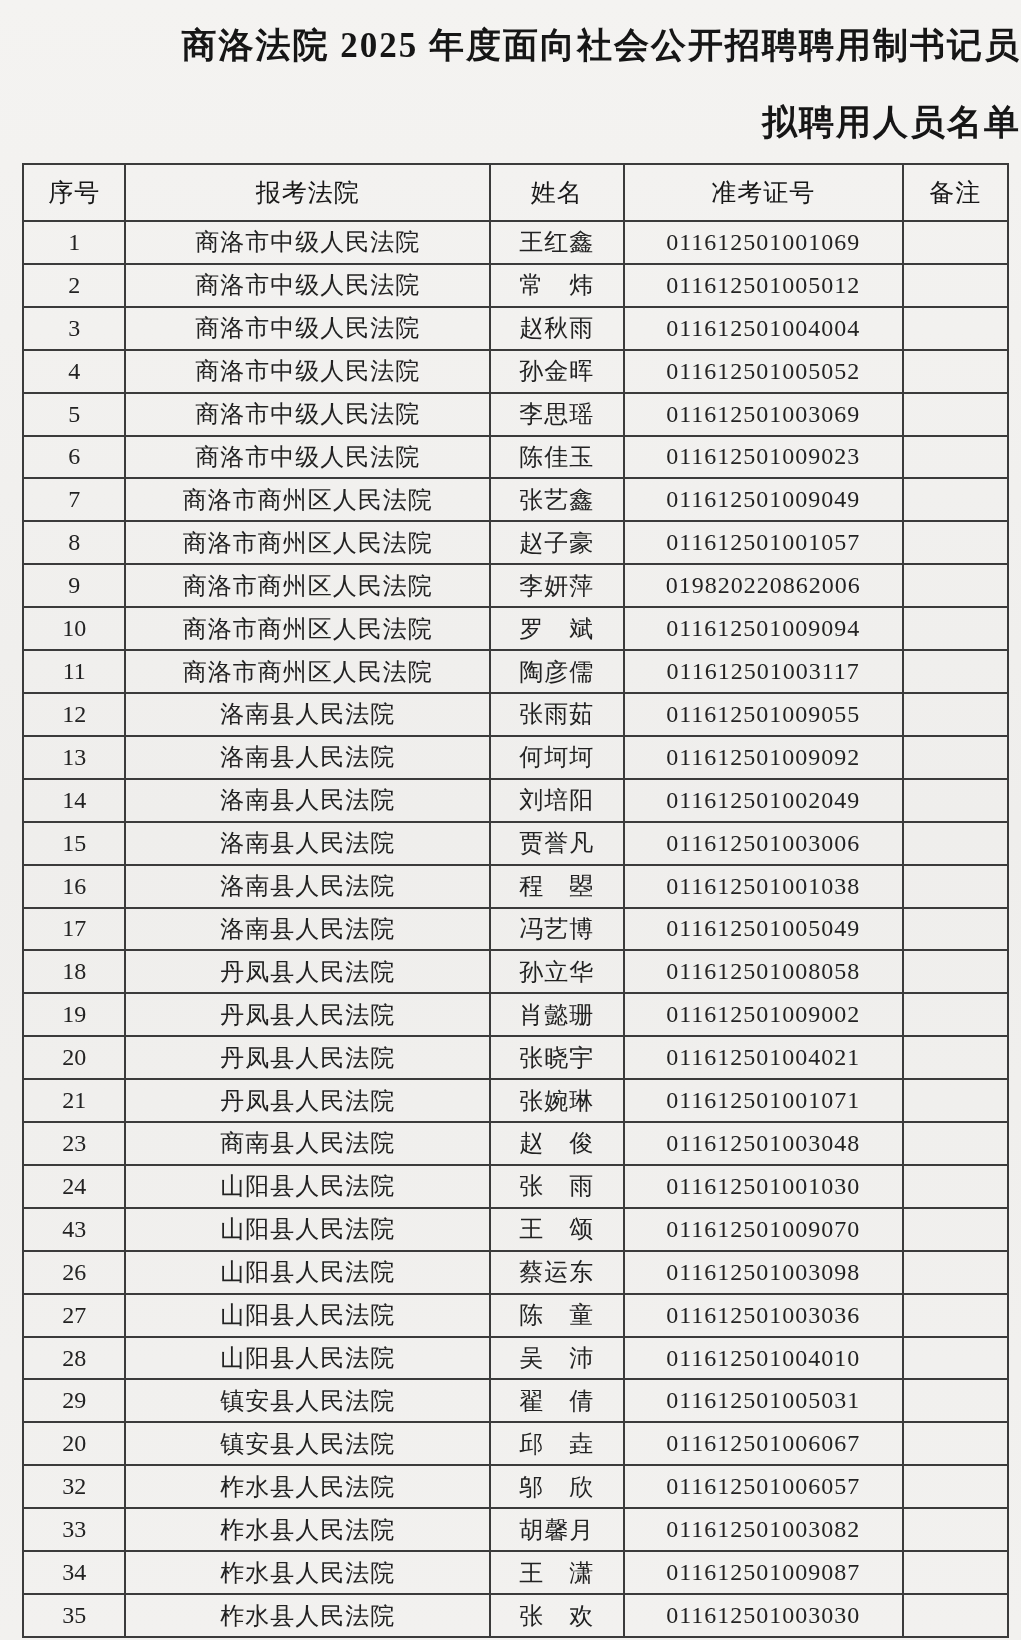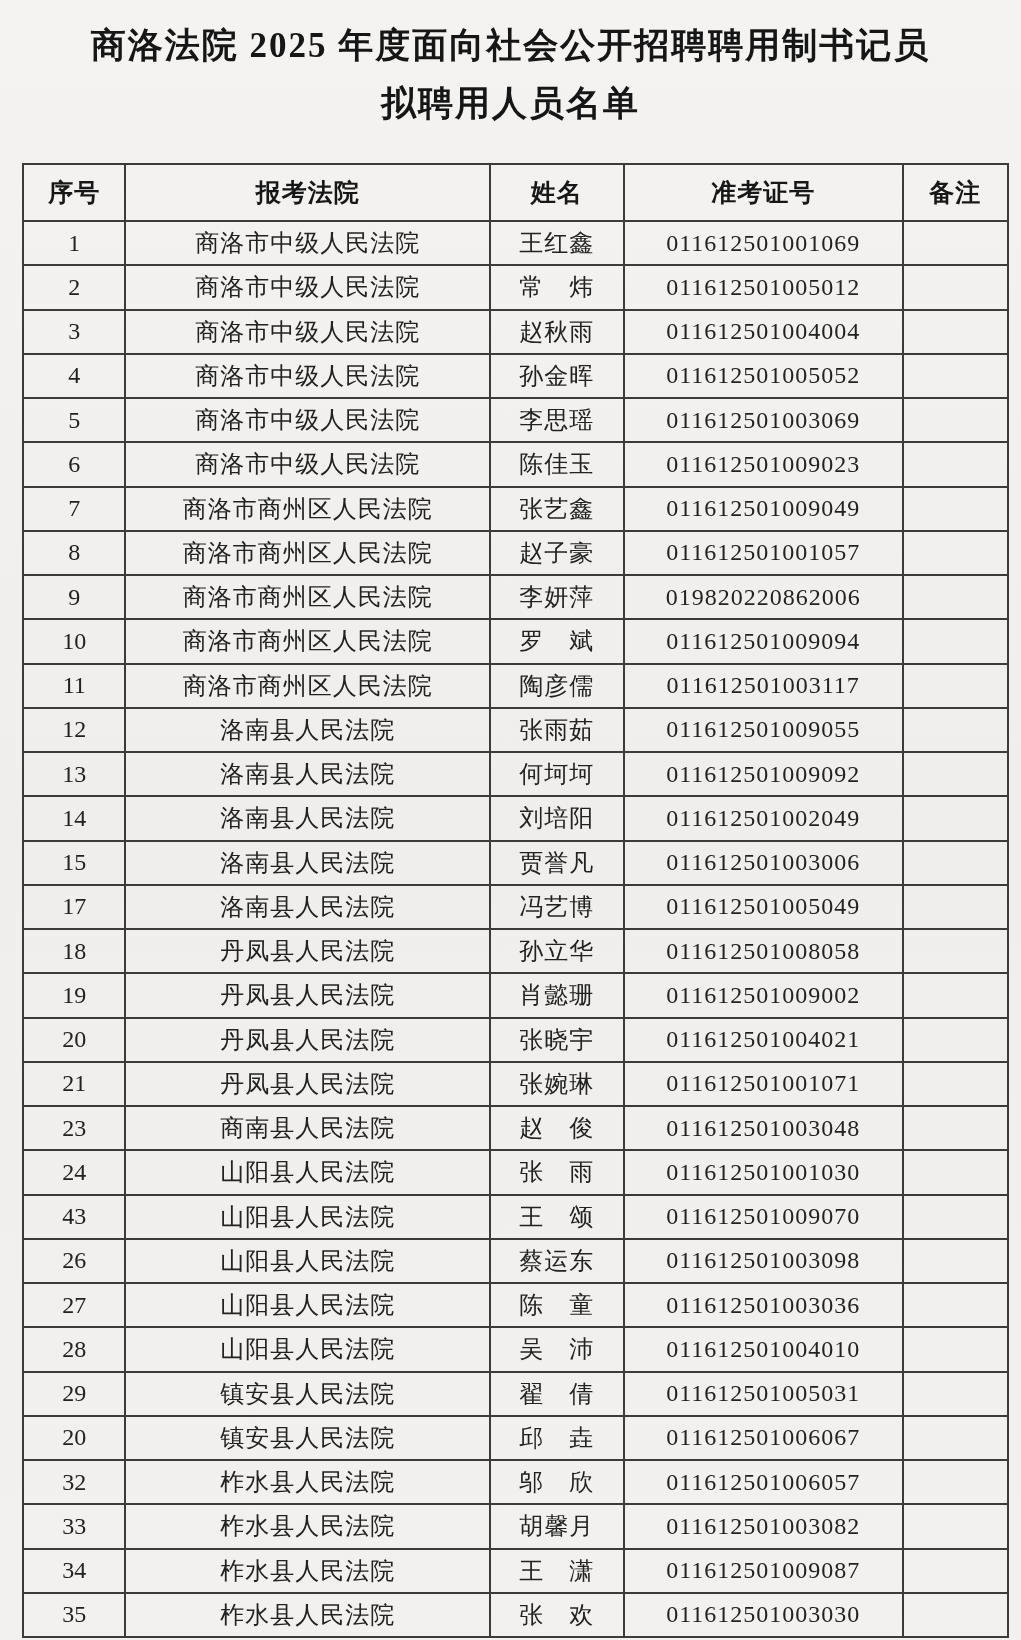--- a/index.html
+++ b/index.html
@@ -10,29 +10,29 @@
     color: #1c1c1c;
   }
   .page {
     position: relative;
     width: 1021px;
     height: 1640px;
     background: linear-gradient(180deg, #f4f3f1 0%, #efeeec 50%, #f2f1ef 100%);
     overflow: hidden;
   }
   .title {
-    text-align: center;
+    text-align: right;
     font-weight: bold;
     font-size: 35px;
     letter-spacing: 2px;
     line-height: 1;
     color: #161616;
   }
   .title-1 { padding-top: 28px; }
-  .title-2 { margin-top: 23px; }
+  .title-2 { margin-top: 42px; }
   table.roster {
     position: absolute;
     left: 22px;
     top: 163px;
     width: 987px;
     height: 1475px;
     border-collapse: collapse;
     table-layout: fixed;
     background: transparent;
   }
@@ -40,21 +40,21 @@
   table.roster td {
     border: 2px solid #3b3b3b;
     text-align: center;
     vertical-align: middle;
     overflow: hidden;
     white-space: nowrap;
   }
   table.roster thead tr { height: 57px; }
   table.roster th {
     font-size: 25px;
-    font-weight: bold;
+    font-weight: normal;
     letter-spacing: 1px;
     color: #171717;
   }
   table.roster tbody tr { height: 40.5px; }
   table.roster td {
     font-size: 24px;
     color: #222;
   }
   td.c-no     { font-size: 25px; }
   td.c-court  { letter-spacing: 1px; }
@@ -192,20 +192,27 @@
       <td class="c-remark"></td>
     </tr>
         <tr>
       <td class="c-no">15</td>
       <td class="c-court">洛南县人民法院</td>
       <td class="c-name">贾誉凡</td>
       <td class="c-ticket">011612501003006</td>
       <td class="c-remark"></td>
     </tr>
         <tr>
+      <td class="c-no">16</td>
+      <td class="c-court">洛南县人民法院</td>
+      <td class="c-name">程　曌</td>
+      <td class="c-ticket">011612501001038</td>
+      <td class="c-remark"></td>
+    </tr>
+        <tr>
       <td class="c-no">17</td>
       <td class="c-court">洛南县人民法院</td>
       <td class="c-name">冯艺博</td>
       <td class="c-ticket">011612501005049</td>
       <td class="c-remark"></td>
     </tr>
         <tr>
       <td class="c-no">18</td>
       <td class="c-court">丹凤县人民法院</td>
       <td class="c-name">孙立华</td>

